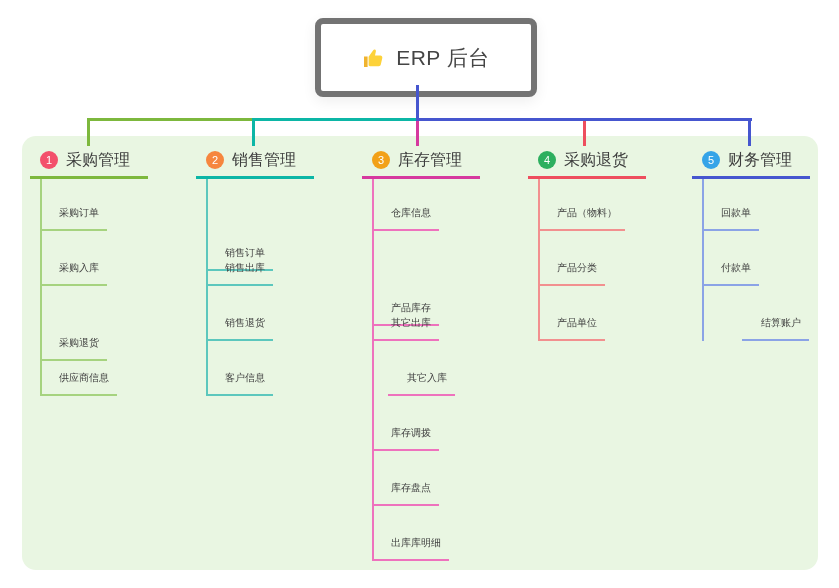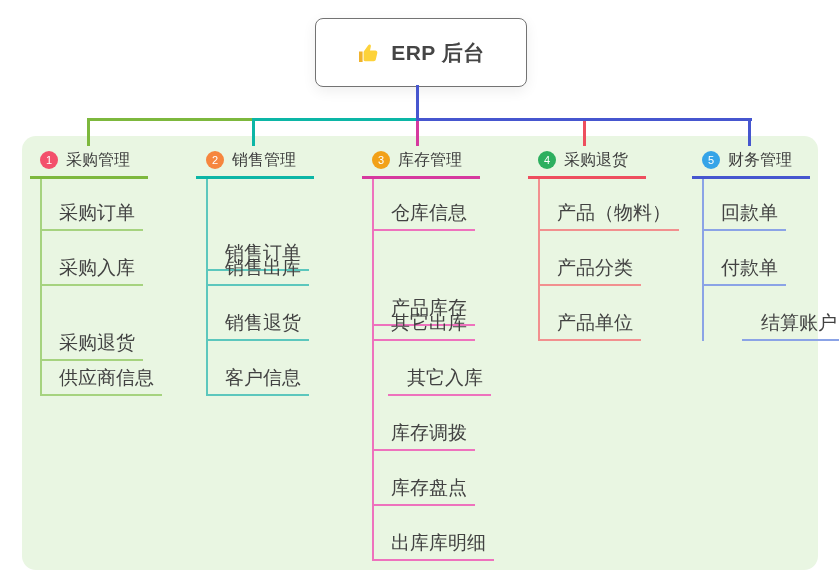--- a/index.html
+++ b/index.html
@@ -7,40 +7,40 @@
     position:relative;width:839px;height:588px;overflow:hidden;
     font-family:"Liberation Sans","DejaVu Sans",sans-serif;
     background:#ffffff;
   }
   .panel{
     position:absolute;left:22px;top:136px;width:796px;height:434px;
     background:#e9f6e2;border-radius:14px;
   }
   .root-card{
     position:absolute;left:315px;top:18px;width:210px;height:67px;
-    background:#ffffff;border:1px solid #737373;border-radius:8px;
+    background:#ffffff;border:6px solid #737373;border-radius:8px;
     box-shadow:0 4px 14px rgba(0,0,0,.07);
     display:flex;align-items:center;justify-content:center;gap:10px;
-    font-size:21px;color:#454545;letter-spacing:.5px;font-weight:bold;
+    font-size:21px;color:#454545;letter-spacing:.5px;
   }
   .root-card svg{width:24px;height:24px;flex:0 0 auto;}
   .seg{position:absolute;}
   .branch-header{
     position:absolute;display:flex;align-items:center;gap:8px;height:22px;
   }
   .badge{
     width:18px;height:18px;border-radius:50%;flex:0 0 auto;
     display:flex;align-items:center;justify-content:center;
     color:#ffffff;font-size:11px;line-height:1;
   }
   .branch-label{font-size:16px;color:#3d3d3d;font-weight:500;white-space:nowrap;}
   .branch-underline{position:absolute;height:3px;}
   .spine{position:absolute;width:2px;}
   .leaf{
-    position:absolute;font-size:19px;line-height:19px;color:#424242;
+    position:absolute;font-size:10px;line-height:19px;color:#424242;
     padding:0 8px 7px 19px;border-bottom:2px solid;white-space:nowrap;
   }
 </style>
 </head>
 <body>
 
 <div class="stage">
   <div class="panel"></div>
 
   <div class="root-card">

